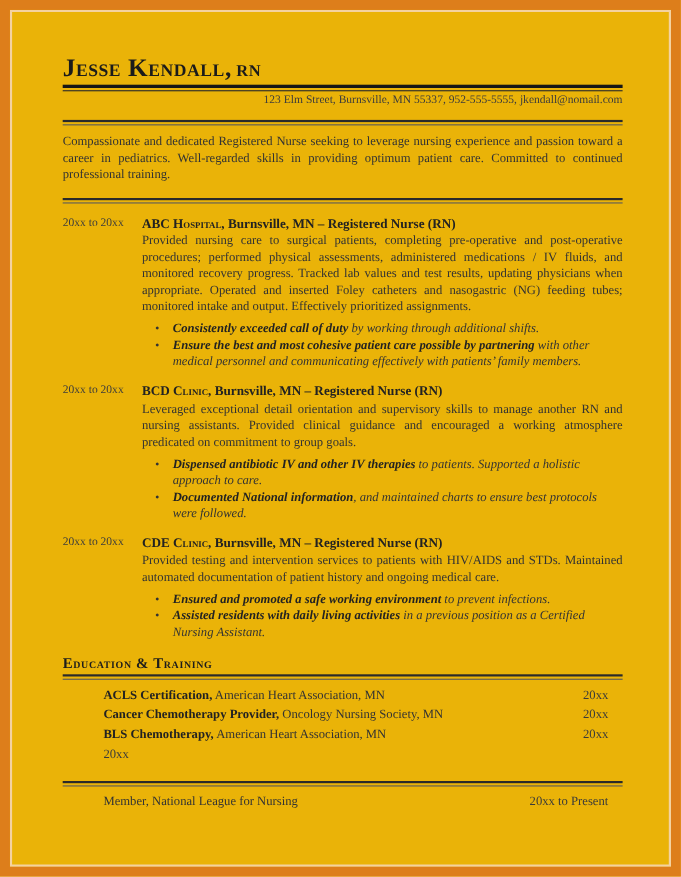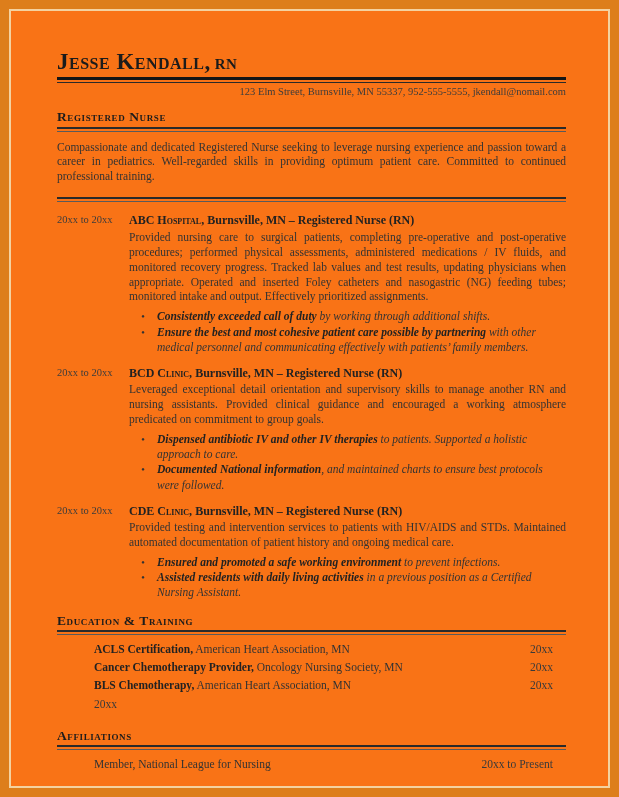--- a/index.html
+++ b/index.html
@@ -2,21 +2,21 @@
 <html><head>
 <meta charset="utf-8">
 <style>
   html,body { margin:0; padding:0; background:#ffffff; }
   .page {
     position:relative;
     width:619px; height:797px;
     box-sizing:border-box;
     border:9px solid #dd7e1b;
     box-shadow: inset 0 0 0 2px #f4d2a0;
-    background:#f97316;
+    background:#eab308;
     font-family:"Liberation Serif", serif;
     color:#333333;
     overflow:hidden;
   }
   .content { padding:33px 44px 0 48px; }
 
   
   .name-line { margin:0; line-height:1; white-space:nowrap; }
   .name {
     font-size:23px; font-weight:bold; color:#1b1b1b;
@@ -69,21 +69,20 @@
 <div class="page">
   <div class="content">
 
     <div>
       <h1 class="name-line"><span class="name">Jesse Kendall,</span><span class="credential">RN</span></h1>
       <div class="rule-name"></div>
       <div class="contact">123 Elm Street, Burnsville, MN 55337, 952-555-5555, jkendall@nomail.com</div>
     </div>
 
     <div class="section">
-      <h2 class="section-heading">Registered Nurse</h2>
       <div class="rule-sec"></div>
       <p class="summary">Compassionate and dedicated Registered Nurse seeking to leverage nursing experience and passion toward a career in pediatrics. Well-regarded skills in providing optimum patient care. Committed to continued professional training.</p>
     </div>
 
     <div class="mt-career">
       <div class="rule-sec"></div>
 
       <div class="job">
         <div class="job-dates">20xx to 20xx</div>
         <div class="job-body">
@@ -137,21 +136,20 @@
             <span class="row-text"><b>BLS Chemotherapy,</b><span> American Heart Association, MN</span></span>
             <span class="row-right">20xx</span>
           </div>
         <div class="row row-indent">
             <span class="row-right">20xx</span>
           </div>
       </div>
     </div>
 
     <div class="mt-aff">
-      <h2 class="section-heading">Affiliations</h2>
       <div class="rule-sec"></div>
       <div class="rows">
         <div class="row row-indent">
             <span class="row-text">Member, National League for Nursing</span>
             <span class="row-right">20xx to Present</span>
           </div>
 
       </div>
     </div>
 

